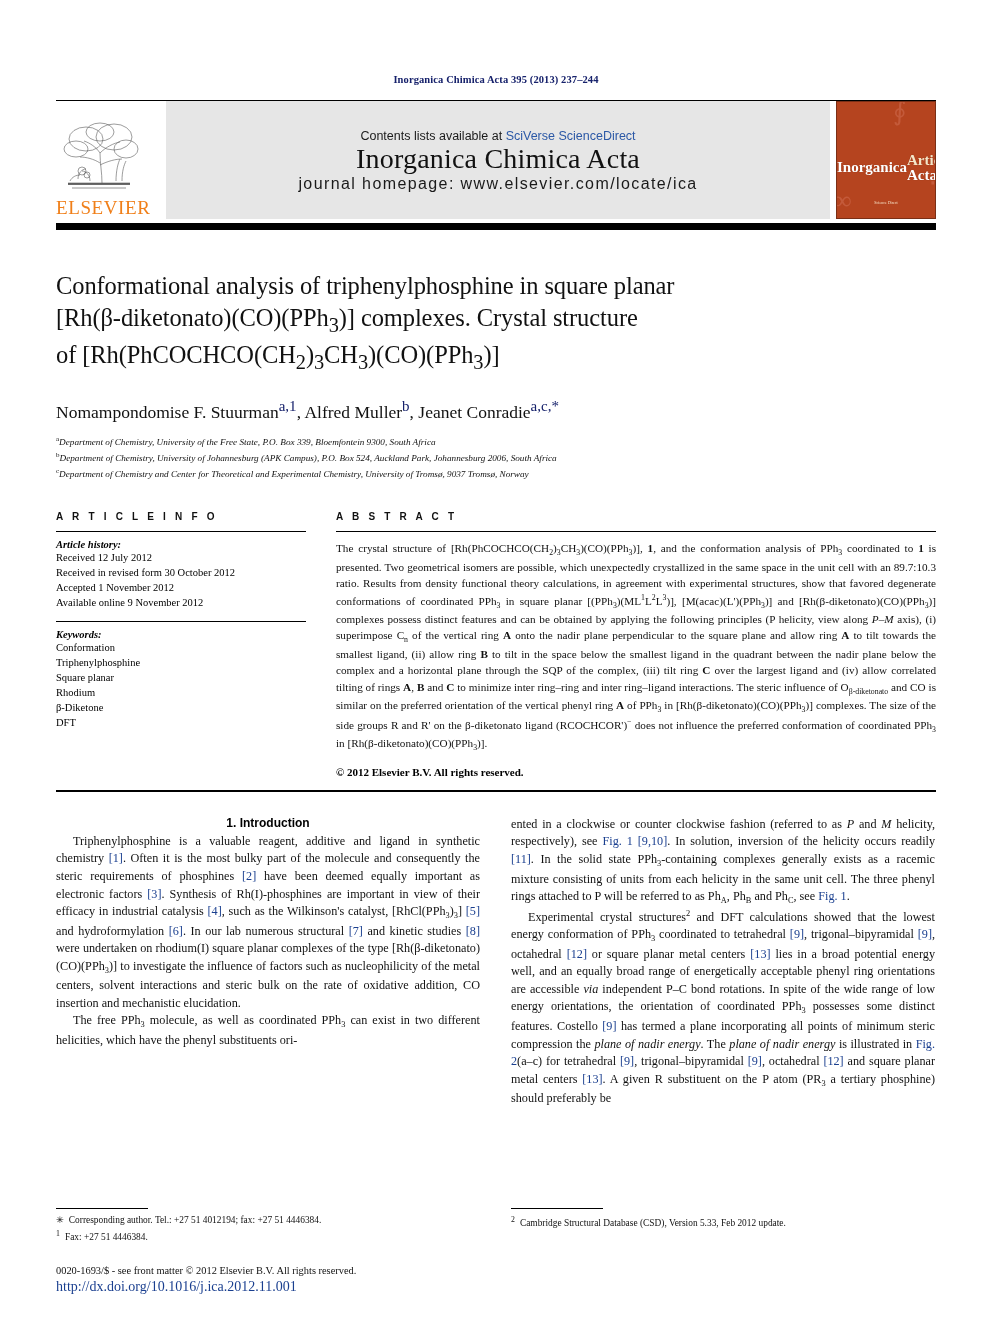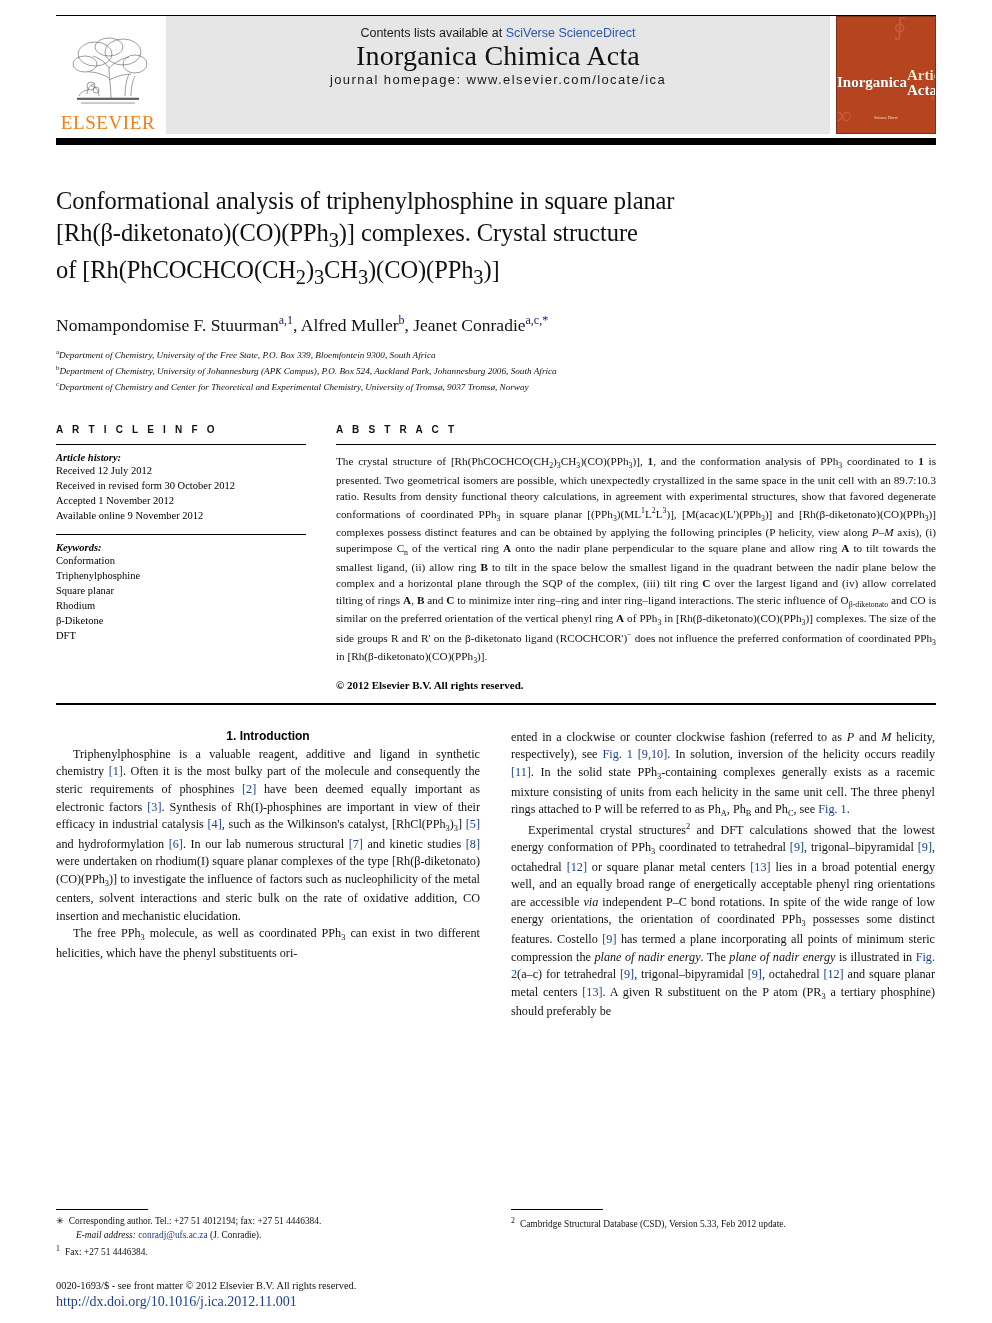--- a/index.html
+++ b/index.html
@@ -40,58 +40,58 @@
     display: flex;
     align-items: stretch;
     height: 118px;
   }
   .elsevier-logo {
     width: 104px;
     flex: 0 0 104px;
     display: flex;
     flex-direction: column;
     justify-content: flex-end;
-    align-items: center;
+    align-items: flex-start;
     padding-bottom: 2px;
   }
   .tree-svg { display:block; }
   .elsevier-word {
     font-family: "Liberation Serif", serif;
     font-size: 19px;
     letter-spacing: 0.6px;
     color: #f07f19;
     line-height: 1;
     margin-top: 1px;
   }
   .journal-band {
     flex: 1 1 auto;
     background: #e6e6e6;
     display: flex;
     flex-direction: column;
-    justify-content: flex-start;
+    justify-content: center;
     align-items: center;
     padding: 10px 0 9px 0;
     margin-left: 6px;
     margin-right: 6px;
   }
   .contents-line {
     font-family: "Liberation Sans", sans-serif;
     font-size: 12.5px;
     color: #1a1a1a;
   }
   .contents-line .sd-link { color: #2b58a6; }
   .journal-name {
     font-family: "Liberation Serif", serif;
     font-size: 28px;
     color: #111;
     letter-spacing: 0.2px;
   }
   .homepage-line {
     font-family: "Liberation Sans", sans-serif;
-    font-size: 13px;
+    font-size: 16px;
     color: #1a1a1a;
     letter-spacing: 1.4px;
   }
   .cover-thumb {
     width: 98px;
     flex: 0 0 98px;
     border: 1px solid #7a2f16;
     background: #b5441f;
     position: relative;
     overflow: hidden;
@@ -148,21 +148,21 @@
     font-size: 24.5px;
     line-height: 1.32;
     color: #111;
     letter-spacing: -0.1px;
   }
   .authors {
     margin-top: 22px;
     font-size: 17.5px;
     color: #111;
   }
-  .authors sup { font-size: 12px; color: #16216b; text-align: center; }
+  .authors sup { font-size: 15px; color: #16216b; text-align: center; }
   .affiliations { margin-top: 11px; }
   .affil {
     font-size: 9.2px;
     font-style: italic;
     color: #111;
     line-height: 1.5;
   }
   .affil sup { font-style: normal; font-size: 7px; }
 
   
@@ -277,20 +277,21 @@
     color: #111;
   }
   .doi-line { color: #1a3f8f; font-size: 14px; }
   .fn-right { padding-top: 0; }
 </style>
 </head>
 <body>
 
 <div class="page">
 
+  <div class="running-head">Inorganica Chimica Acta 395 (2013) 237–244</div>
 
   <div class="masthead">
 
     <div class="elsevier-logo">
       <svg class="tree-svg" width="86" height="78" viewBox="0 0 86 78">
         <g stroke="#5b5b5b" stroke-width="0.6" fill="none">
           <path d="M12 64 L74 64"></path>
           <path d="M46 64 C46 54 44 44 44 34"></path>
           <path d="M44 34 C40 28 34 24 28 22"></path>
           <path d="M44 34 C50 28 58 24 64 23"></path>
@@ -431,25 +432,20 @@
       </p>
     </div>
   </div>
 
   <div class="footnotes">
     <div class="fncol">
       <div class="fn-rule"></div>
       <div class="fn-line">
         <span style="padding-right:5px;">✳</span><span>Corresponding author. Tel.: +27 51 4012194; fax: +27 51 4446384.</span>
       </div>
-      <div class="fn-line" style="padding-left:20px;text-indent:0;">
-        <span class="ital">E-mail address:</span>
-        <span class="maillink">conradj@ufs.ac.za</span>
-        <span>(J. Conradie).</span>
-      </div>
       <div class="fn-line">
         <sup style="padding-right:5px;">1</sup><span>Fax: +27 51 4446384.</span>
       </div>
       <div class="issn-block">
         <div class="issn-line">0020-1693/$ - see front matter © 2012 Elsevier B.V. All rights reserved.</div>
         <div class="doi-line">http://dx.doi.org/10.1016/j.ica.2012.11.001</div>
       </div>
     </div>
 
     <div class="fncol fn-right">

